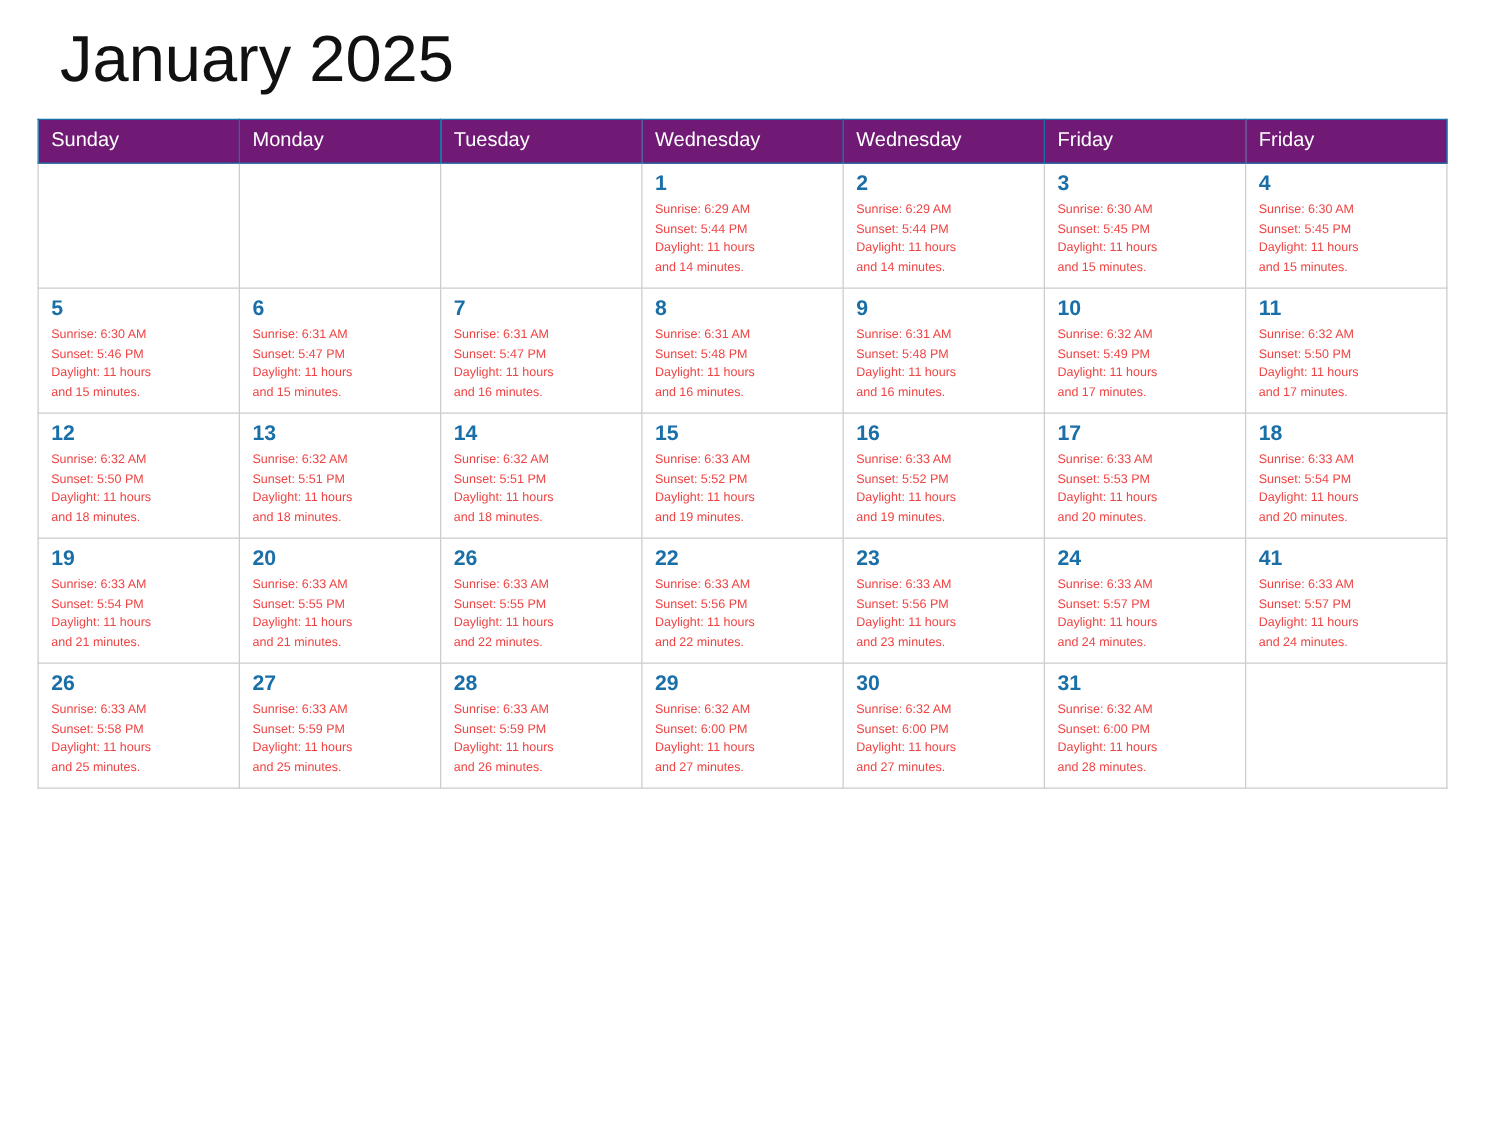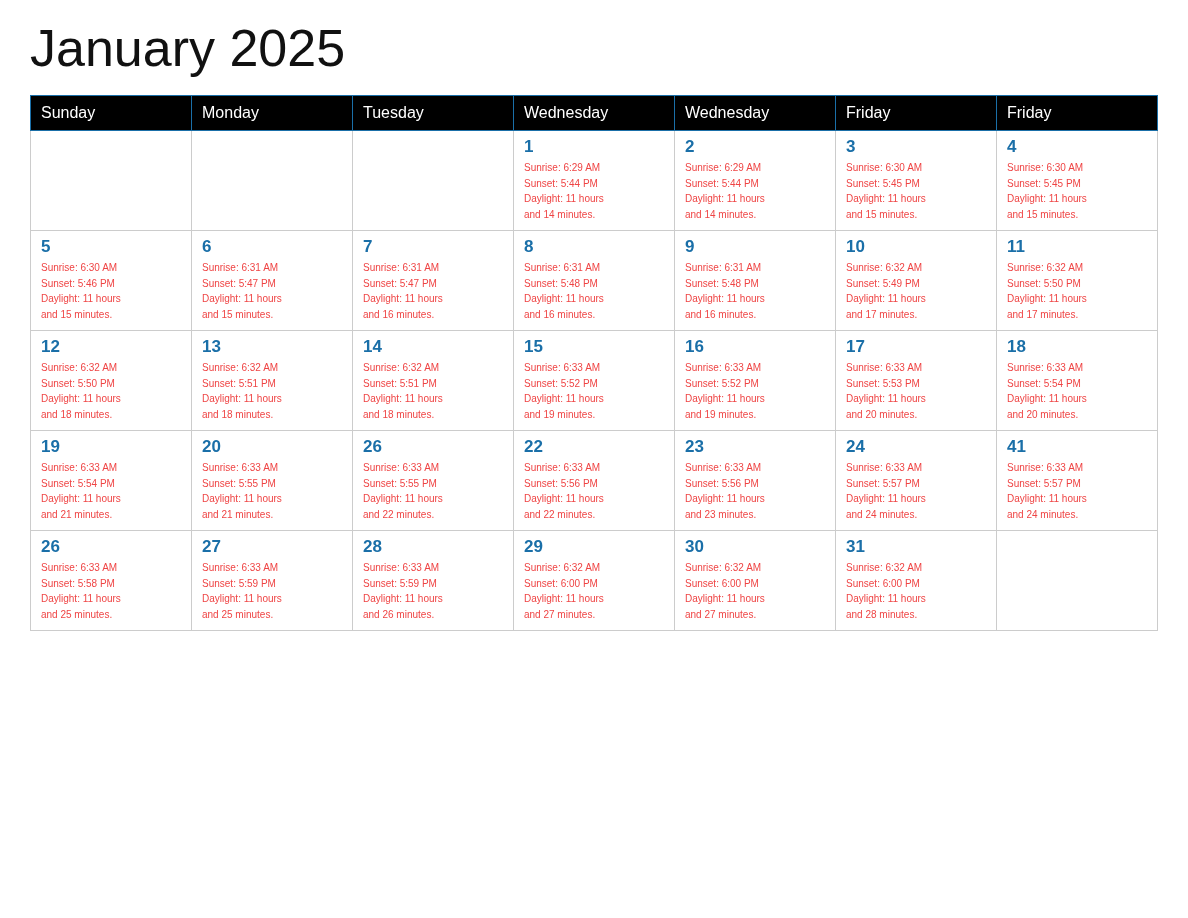--- a/index.html
+++ b/index.html
@@ -43,39 +43,40 @@
     }
     .logo-blue {
       font-size: 28px;
       font-weight: bold;
       color: #1a5fa8;
       margin-top: -4px;
       margin-left: 2px;
     }
     .title-area {
       text-align: right;
+      margin-left: 18px;
     }
     .month-title {
       font-size: 52px;
       font-weight: normal;
       color: #111;
       line-height: 1.1;
     }
     .location-title {
       font-size: 22px;
       color: #444;
       margin-top: 4px;
     }
     .calendar-table {
       width: 100%;
       border-collapse: collapse;
       border: 1.5px solid #aaa;
     }
     .calendar-table th {
-      background-color: #000000;
+      background-color: #701a75;
       color: #fff;
       font-size: 16px;
       font-weight: normal;
       padding: 8px 10px;
       text-align: left;
       border: 1px solid #1a6fa8;
     }
     .calendar-table td {
       vertical-align: top;
       padding: 6px 10px 8px 10px;

